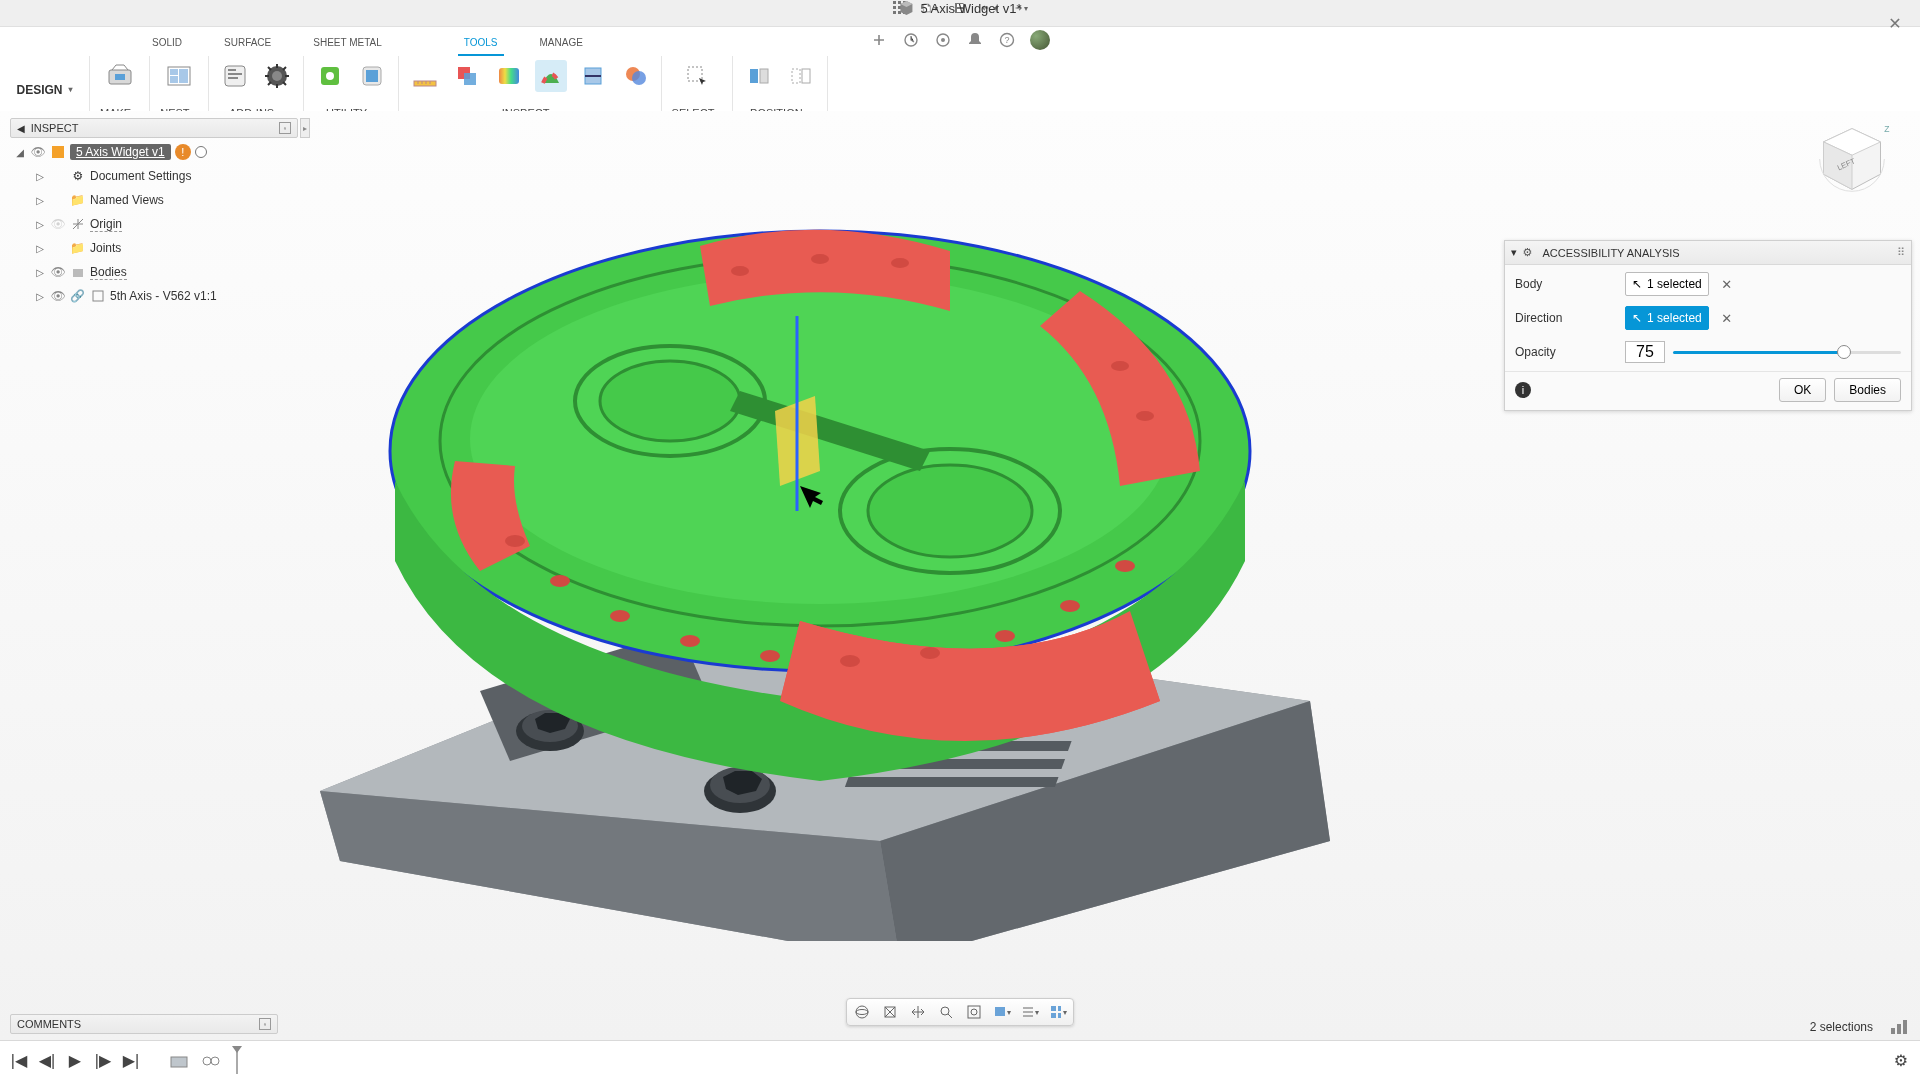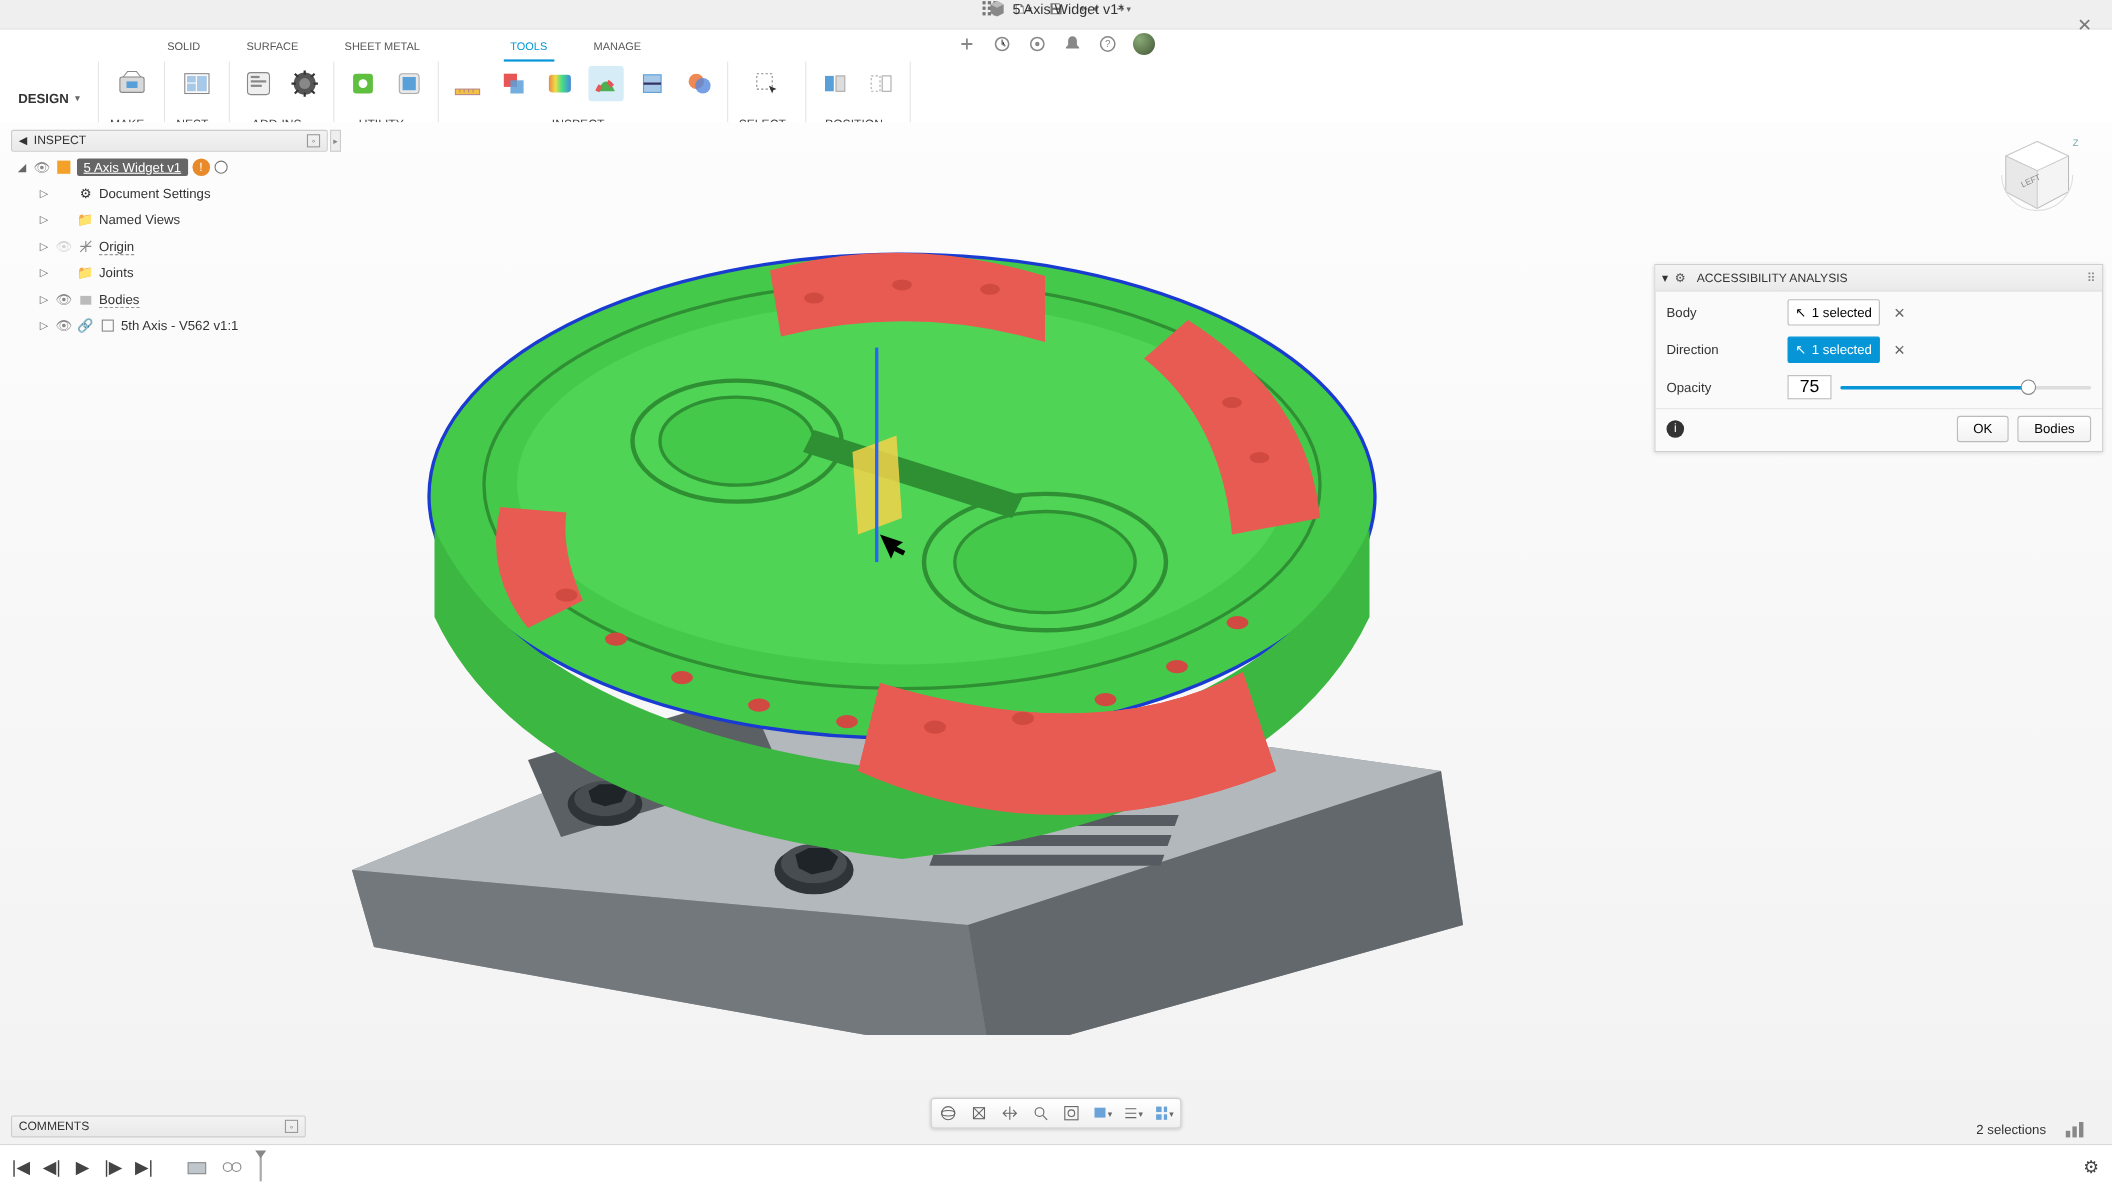--- a/index.html
+++ b/index.html
@@ -73,21 +73,21 @@
   .slider-thumb { position:absolute; left:75%; top:3px; width:14px; height:14px; background:#fff; border:1px solid #888; border-radius:50%; transform:translateX(-50%); cursor:pointer;}
   .panel-foot { display:flex; justify-content:space-between; align-items:center; padding:6px 10px 8px; border-top:1px solid #e5e5e5;}
   .info-ic { width:16px; height:16px; background:#333; color:#fff; border-radius:50%; font-size:11px; display:flex; align-items:center; justify-content:center; cursor:pointer;}
   .btn { height:24px; padding:0 14px; border:1px solid #bbb; background:linear-gradient(#fff,#f2f2f2); border-radius:3px; font-size:12px; cursor:pointer; display:flex; align-items:center;}
 
   
   .navbar { position:absolute; left:50%; transform:translateX(-50%); bottom:54px; height:28px; background:linear-gradient(#fff,#f0f0f0); border:1px solid #ccc; border-radius:4px; display:flex; align-items:center; padding:0 6px; gap:10px; box-shadow:0 1px 3px rgba(0,0,0,.15);}
   .navbar .nic { width:18px; height:18px; color:#555; display:flex; align-items:center; justify-content:center; cursor:pointer;}
 
   
-  .sel-status { position:absolute; right:26px; bottom:46px; font-size:12px; color:#333; display:flex; gap:18px;}
+  .sel-status { position:absolute; right:13px; bottom:46px; font-size:12px; color:#333; display:flex; gap:18px;}
   .sel-status .bars { display:flex; gap:2px;}
   .sel-status .bars span { width:4px; background:#888;}
   .sel-status .bars span:nth-child(1){height:6px;margin-top:8px;}
   .sel-status .bars span:nth-child(2){height:10px;margin-top:4px;}
   .sel-status .bars span:nth-child(3){height:14px;}
 
   
   .comments { position:absolute; left:10px; bottom:46px; width:268px; height:20px; background:linear-gradient(#f3f3f3,#e9e9e9); border:1px solid #ccc; border-radius:2px; font-size:11px; color:#333; display:flex; align-items:center; padding:0 6px;}
   .comments .maxbtn { margin-left:auto; width:12px; height:12px; border:1px solid #999; display:flex; align-items:center; justify-content:center; font-size:8px;}
 

